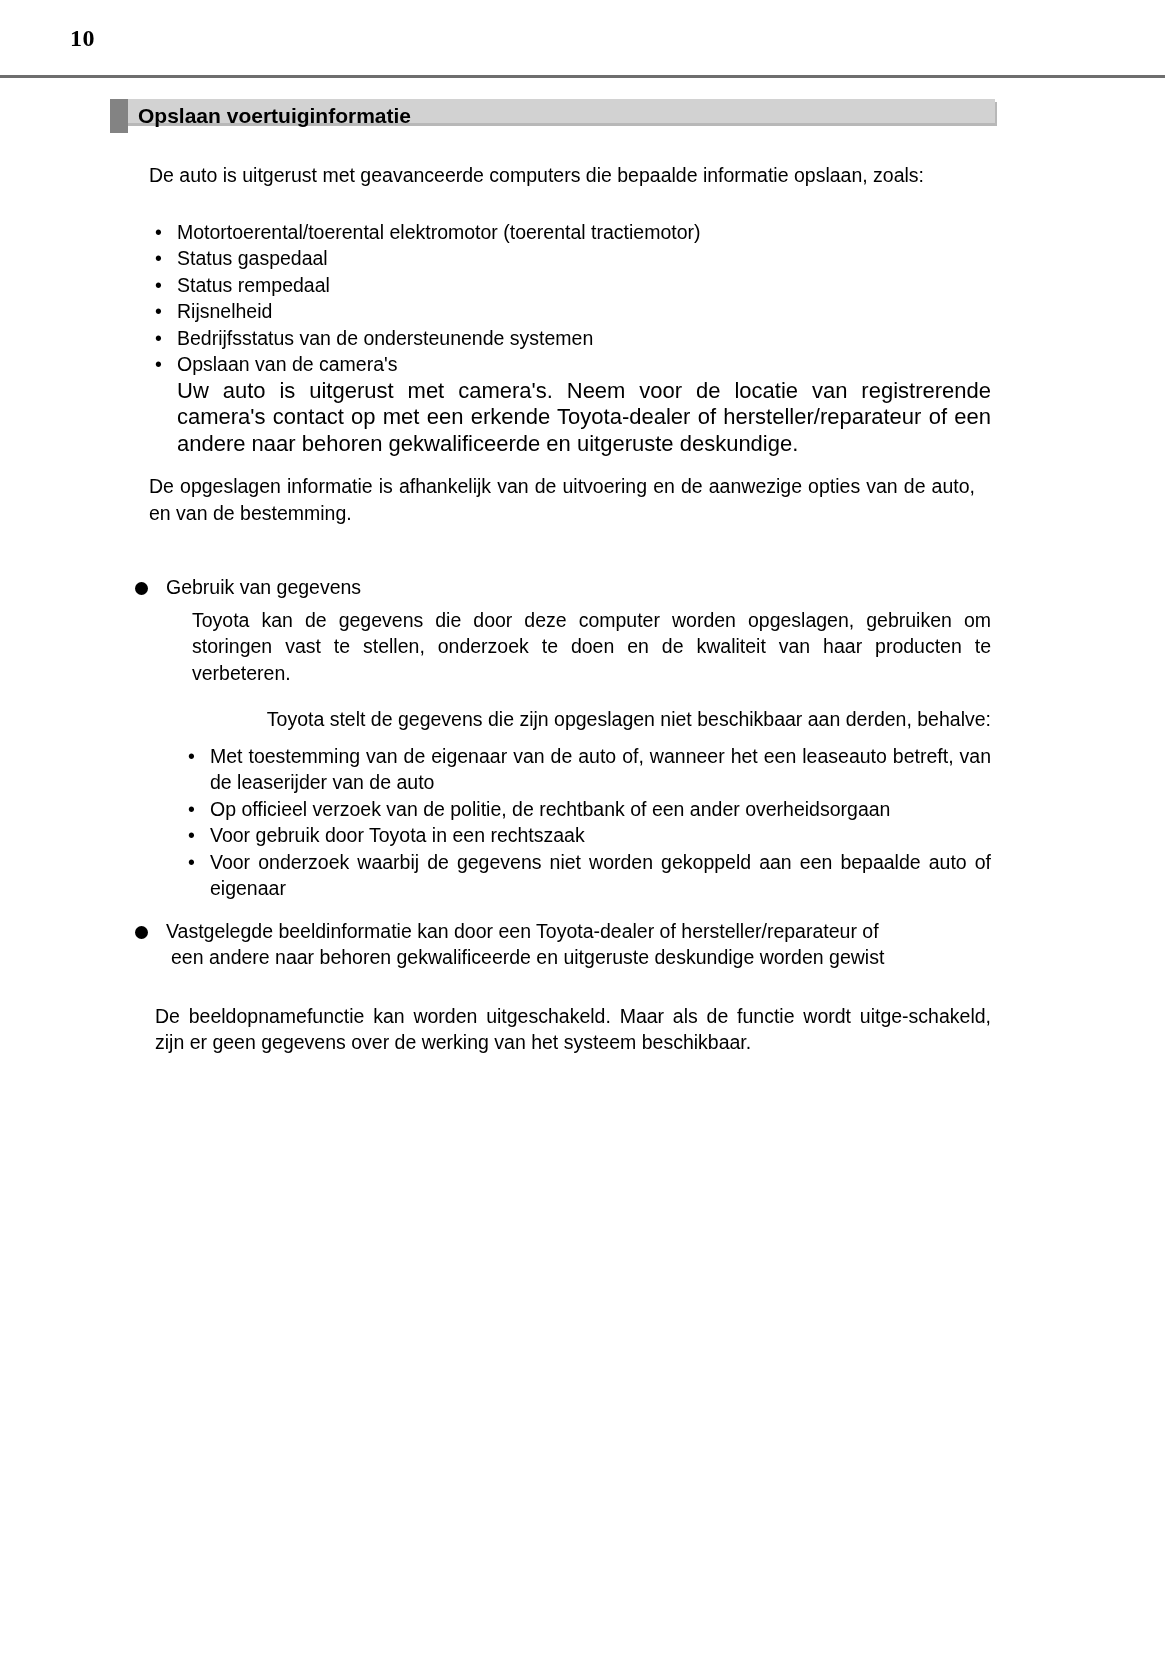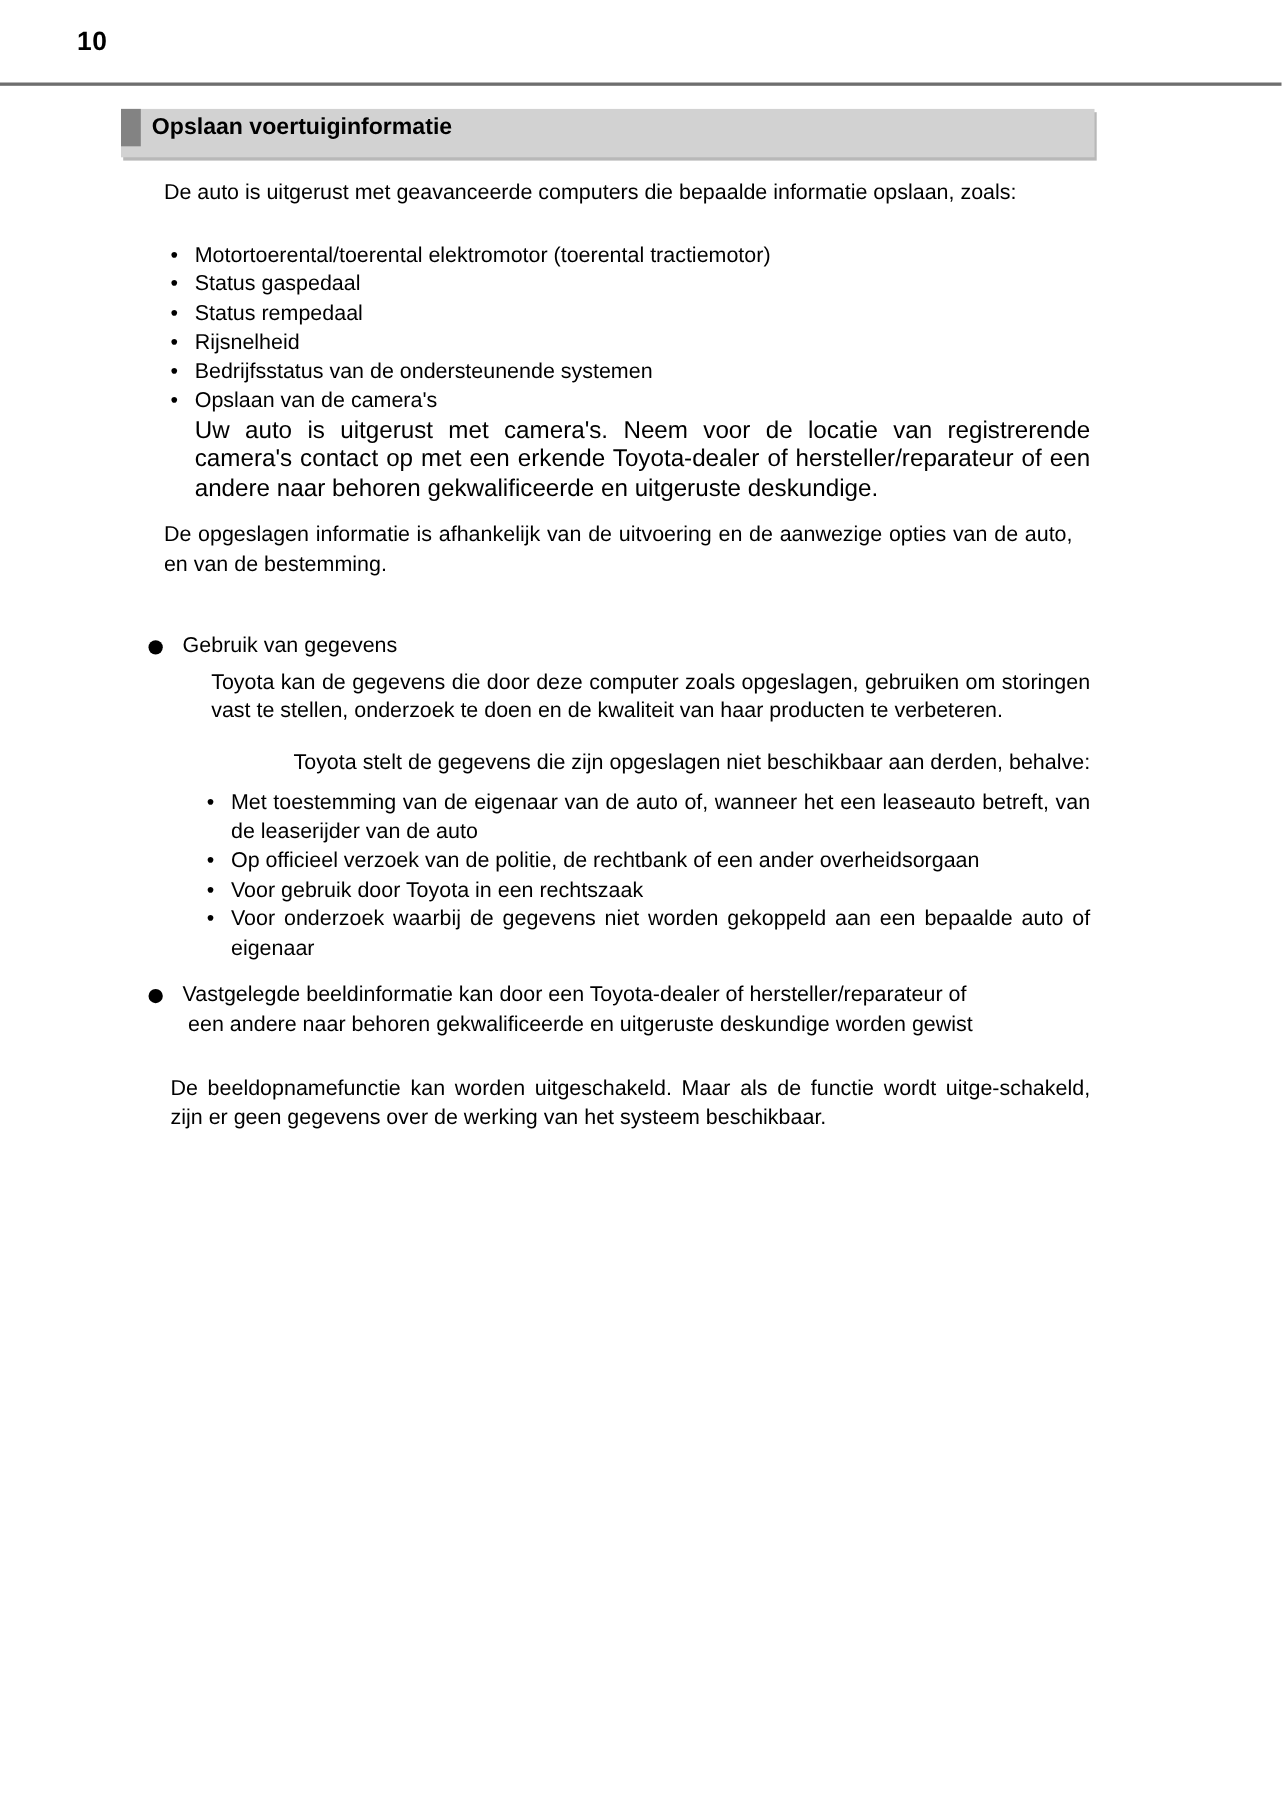--- a/index.html
+++ b/index.html
@@ -16,20 +16,21 @@
     overflow: hidden;
   }
 
   
   .page-head {
     position: absolute;
     left: 0;
     top: 0;
     width: 1165px;
     height: 80px;
+    font-family: Liberation Serif, serif;
   }
   .page-number {
     position: absolute;
     left: 70px;
     top: 26px;
     font-size: 24px;
     font-weight: bold;
     letter-spacing: 0.5px;
     line-height: 1;
   }
@@ -41,21 +42,21 @@
     height: 3px;
     background: #6e6e6e;
   }
 
   
   .section-bar {
     position: absolute;
     left: 110px;
     top: 99px;
     width: 885px;
-    height: 44px;
+    height: 24px;
     background: #d2d2d2;
     box-shadow: 2px 3px 0 0 #b8b8b8;
   }
   .section-bar-tab {
     position: absolute;
     left: 0;
     top: 0;
     width: 18px;
     height: 34px;
     background: #838383;
@@ -218,21 +219,21 @@
 
   <div class="gap-16"></div>
 
 
   <div class="gap-16"></div>
 
   <div class="circle-block">
     <span class="circle-marker"></span>
     <p class="circle-title">Gebruik van gegevens</p>
     <div class="gap-6"></div>
-    <p class="circle-body">Toyota kan de gegevens die door deze computer zoals opgeslagen, gebruiken om storingen vast te stellen, onderzoek te doen en de kwaliteit van haar producten te verbeteren.</p>
+    <p class="circle-body">Toyota kan de gegevens die door deze computer worden opgeslagen, gebruiken om storingen vast te stellen, onderzoek te doen en de kwaliteit van haar producten te verbeteren.</p>
 
     <div class="gap-20"></div>
 
     <p class="circle-body nojust">Toyota stelt de gegevens die zijn opgeslagen niet beschikbaar aan derden, behalve:</p>
 
     <div class="gap-10"></div>
 
     <ul class="dash-list">
       <li>
         <span class="dot">•</span>

